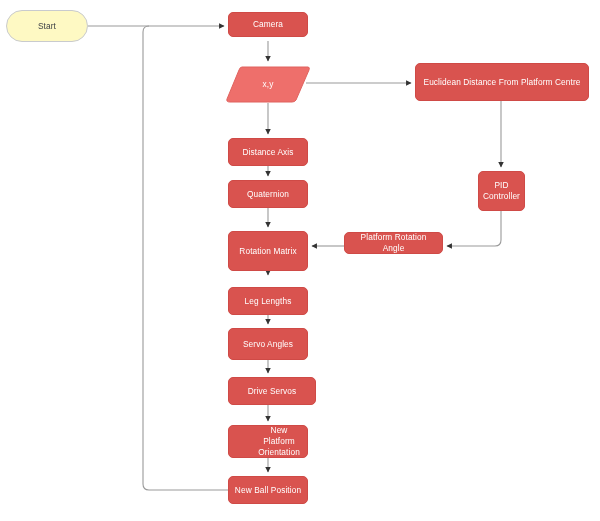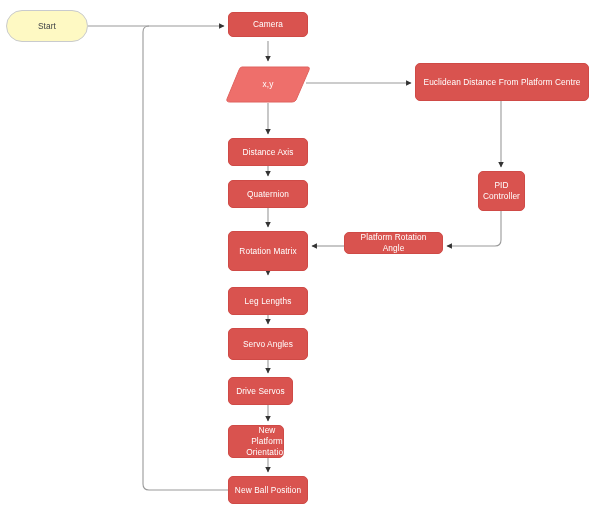--- a/index.html
+++ b/index.html
@@ -162,25 +162,25 @@
   </div>
 
   <div class="node process" style="left:228px; top:279px; width:80px; height:28px;margin-top:8px;">
     <span class="node-label">Leg Lengths</span>
   </div>
 
   <div class="node process" style="left:228px; top:328px; width:80px; height:32px;">
     <span class="node-label">Servo Angles</span>
   </div>
 
-  <div class="node process" style="left:228px; top:377px; width:65px; height:28px;">
+  <div class="node process" style="left:228px; top:377px; width:88px; height:28px;">
     <span class="node-label">Drive Servos</span>
   </div>
 
-  <div class="node process" style="left:228px; top:425px; width:56px; height:33px;padding-left:26px;">
+  <div class="node process" style="left:228px; top:425px; width:80px; height:33px;padding-left:26px;">
     <span class="node-label">New Platform Orientation</span>
   </div>
 
   <div class="node process" style="left:228px; top:476px; width:80px; height:28px;">
     <span class="node-label">New Ball Position</span>
   </div>
 
 </div>
 
 </body></html>

